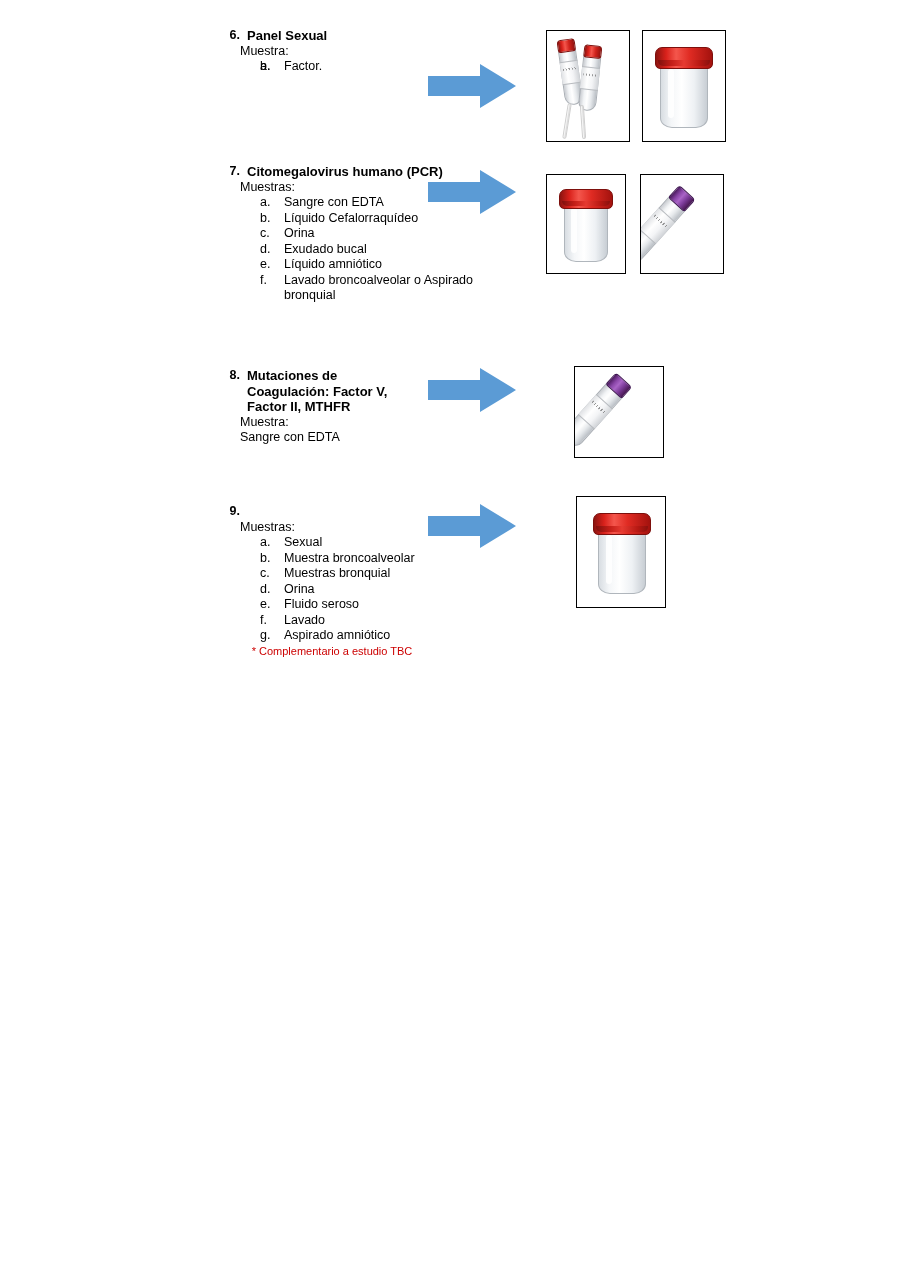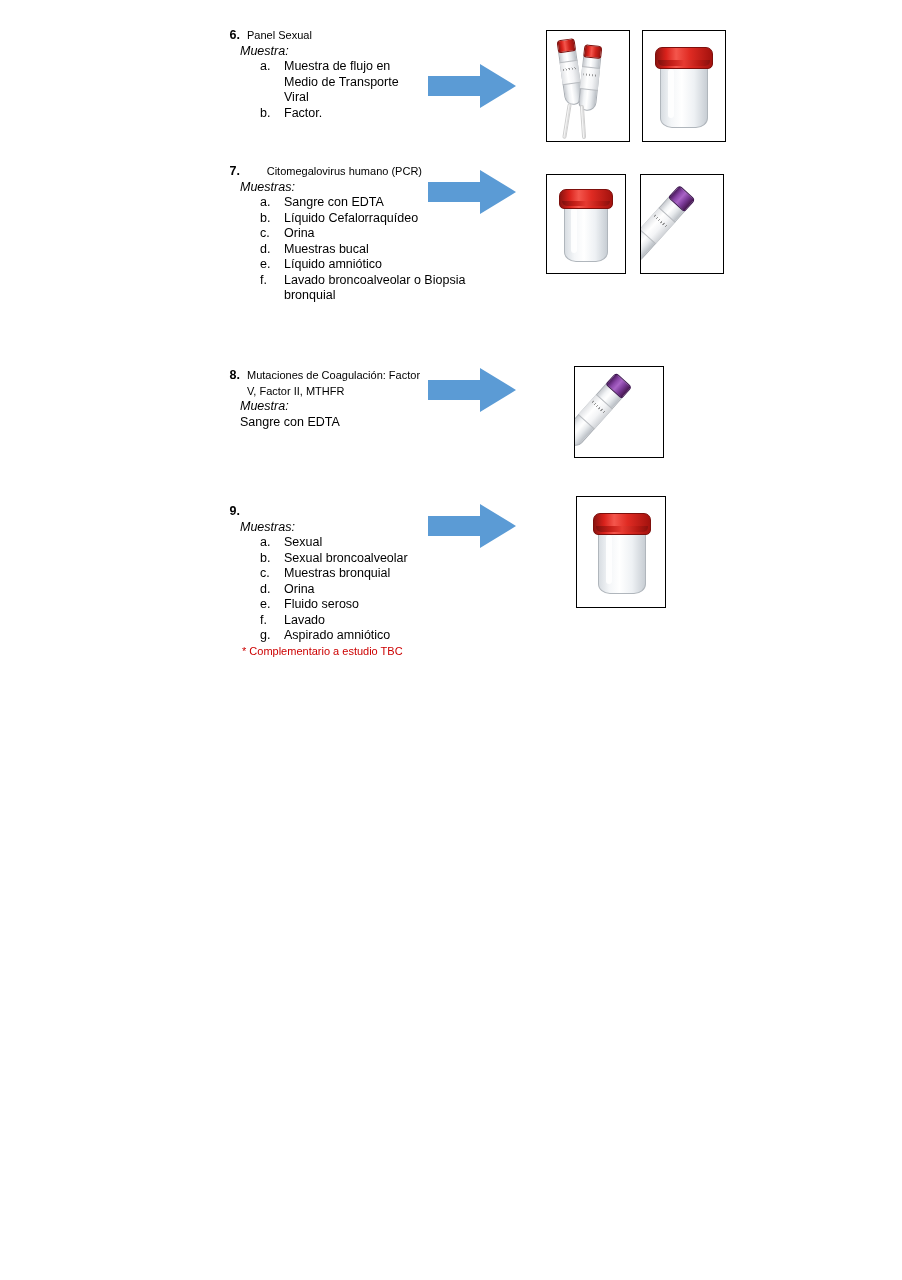--- a/index.html
+++ b/index.html
@@ -37,32 +37,31 @@
   }
   .num {
     font-weight: bold;
     font-size: 12.5px;
     line-height: 15.5px;
     width: 18px;
     text-align: right;
     flex: 0 0 18px;
   }
   .title {
-    font-weight: normal;
-    font-size: 11px;
+    font-weight: bold;
+    font-size: 13px;
     line-height: 15.5px;
     padding-left: 7px;
     width: 185px;
   }
   .muestra-label {
     font-size: 12.5px;
     line-height: 15.5px;
     padding-left: 18px;
     white-space: nowrap;
-    font-style: italic;
   }
   .plain-sample {
     font-size: 12.5px;
     line-height: 15.5px;
     padding-left: 18px;
     white-space: nowrap;
   }
   ol.letters {
     list-style: none;
     margin: 0;
@@ -79,20 +78,21 @@
     left: 38px;
     width: 14px;
     text-align: left;
   }
   .note {
     color: #cc0000;
     font-size: 11px;
     line-height: 15.5px;
     padding-left: 20px;
     white-space: nowrap;
+    text-align: center;
   }
 
   
   .arrow {
     position: absolute;
     width: 88px;
     height: 44px;
   }
   .arrow svg { display: block; }
 
@@ -220,21 +220,20 @@
   <div class="entry" style="top:28px;">
     <div class="entry-text">
       <div class="num-row">
         <div class="num">6.</div>
         <div class="title">Panel Sexual</div>
       </div>
       <div class="muestra-label">Muestra:</div>
       <ol class="letters">
         <li>
           <span class="ltr">a.</span>
-          <span>Muestra de flujo en Medio de Transporte Viral</span>
         </li>
         <li>
           <span class="ltr">b.</span>
           <span>Factor.</span>
         </li>
       </ol>
     </div>
 
     <div class="arrow" style="left:428px; top:36px;">
       <svg width="88" height="44" viewBox="0 0 88 44">
@@ -280,29 +279,29 @@
         <li>
           <span class="ltr">b.</span>
           <span>Líquido Cefalorraquídeo</span>
         </li>
         <li>
           <span class="ltr">c.</span>
           <span>Orina</span>
         </li>
         <li>
           <span class="ltr">d.</span>
-          <span>Muestras bucal</span>
+          <span>Exudado bucal</span>
         </li>
         <li>
           <span class="ltr">e.</span>
           <span>Líquido amniótico</span>
         </li>
         <li style="width:190px;">
           <span class="ltr">f.</span>
-          <span>Lavado broncoalveolar o Biopsia bronquial</span>
+          <span>Lavado broncoalveolar o Aspirado bronquial</span>
         </li>
       </ol>
     </div>
 
     <div class="arrow" style="left:428px; top:6px;">
       <svg width="88" height="44" viewBox="0 0 88 44">
         <polygon points="0,12 52,12 52,0 88,22 52,44 52,32 0,32" fill="#5b9bd5"></polygon>
       </svg>
     </div>
 
@@ -353,21 +352,21 @@
         <div class="num">9.</div>
       </div>
       <div class="muestra-label">Muestras:</div>
       <ol class="letters">
         <li>
           <span class="ltr">a.</span>
           <span>Sexual</span>
         </li>
         <li>
           <span class="ltr">b.</span>
-          <span>Sexual broncoalveolar</span>
+          <span>Muestra broncoalveolar</span>
         </li>
         <li>
           <span class="ltr">c.</span>
           <span>Muestras bronquial</span>
         </li>
         <li>
           <span class="ltr">d.</span>
           <span>Orina</span>
         </li>
         <li>

